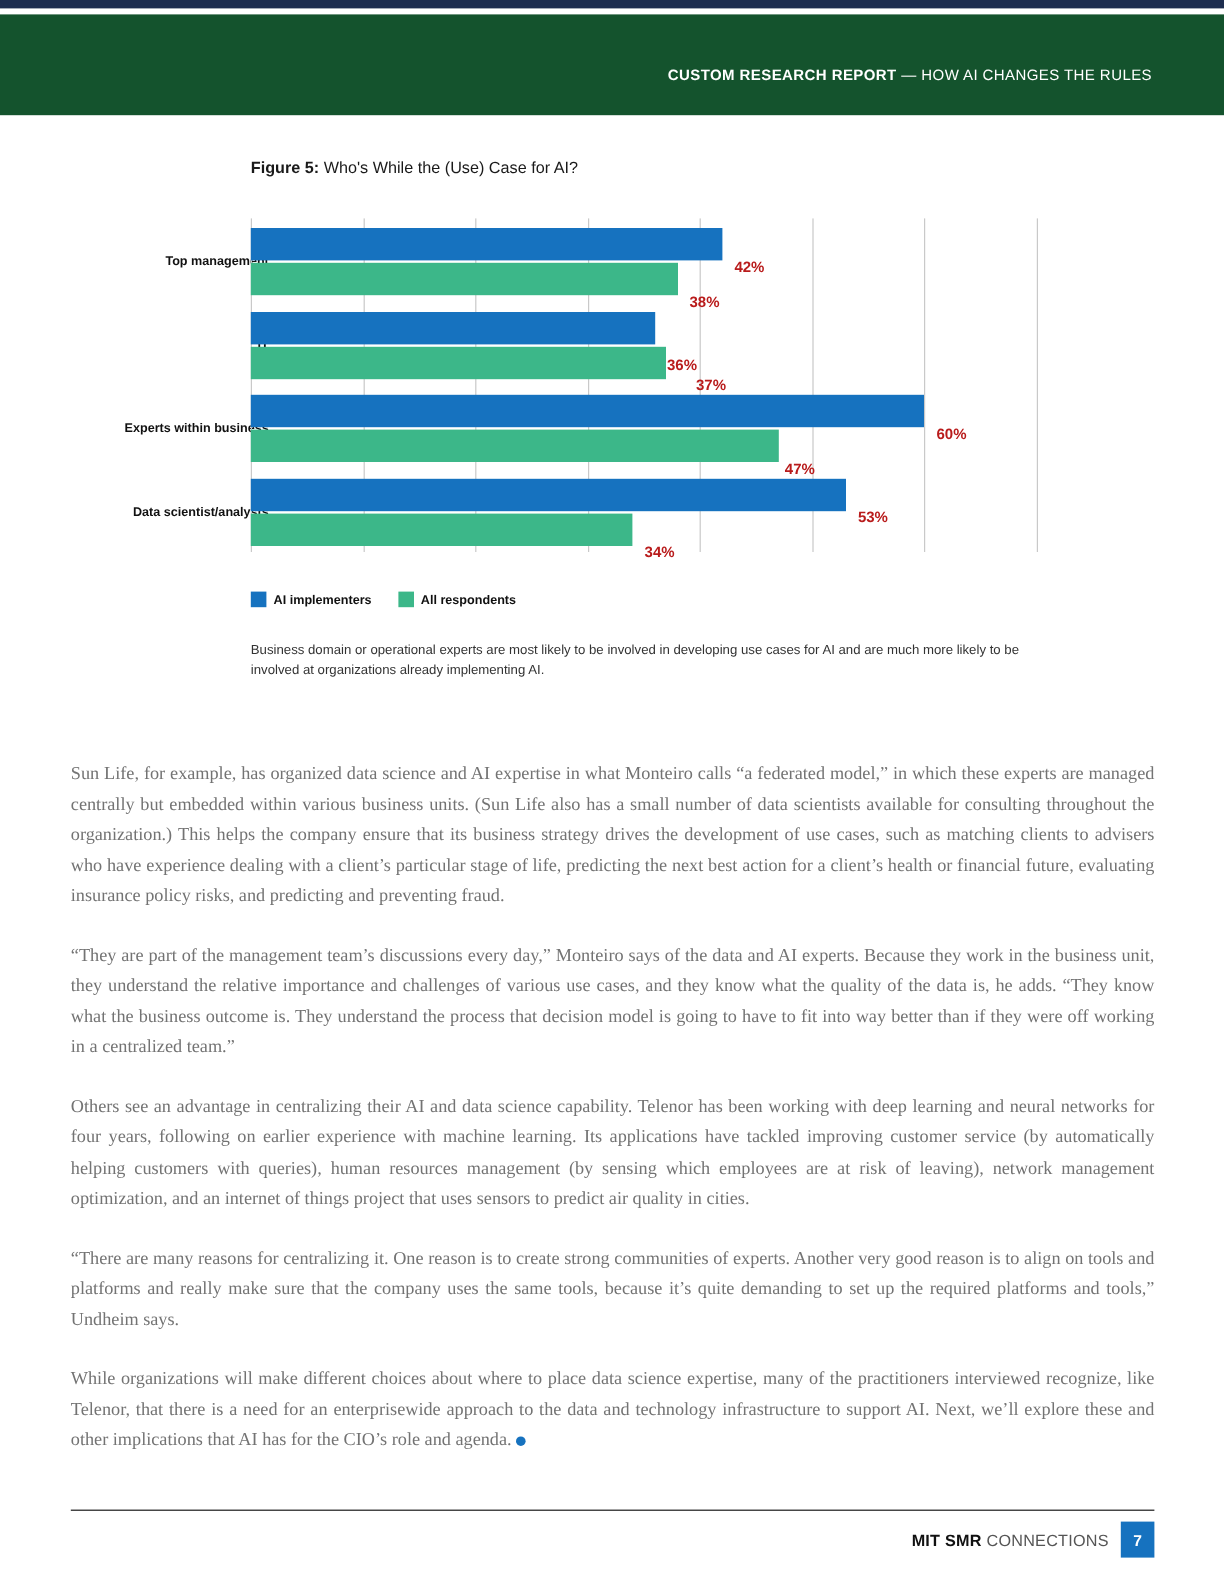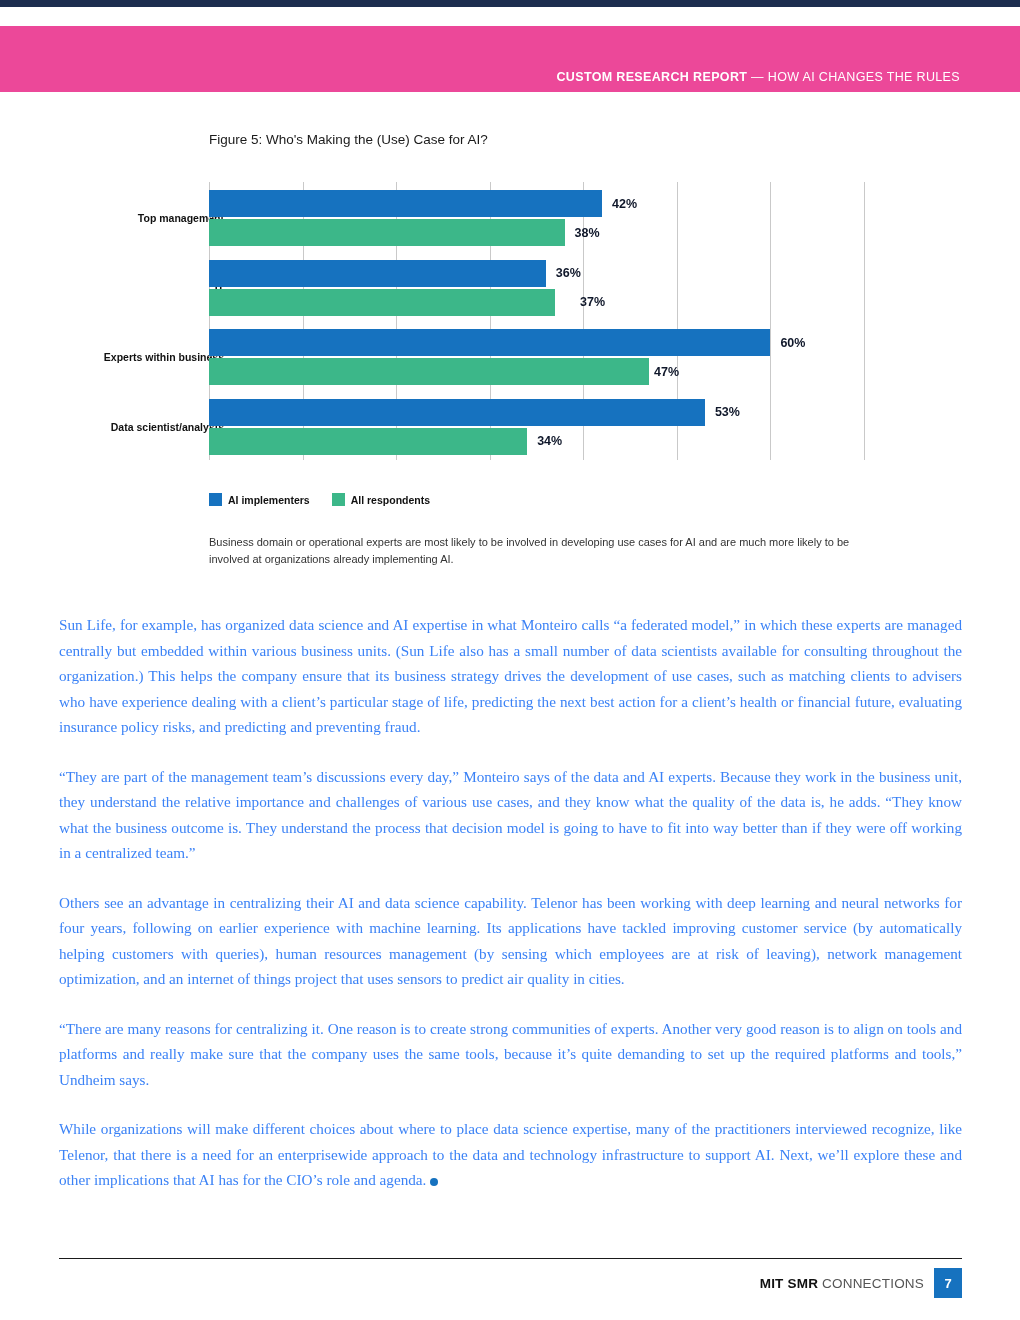--- a/index.html
+++ b/index.html
@@ -7,34 +7,34 @@
     width:1020px;height:1320px;
     background:#ffffff;
     font-family:"Liberation Sans", sans-serif;
     -webkit-font-smoothing:antialiased;
     overflow:hidden;
     position:relative;
   }
 
   
   .top-rule{position:absolute;top:0;left:0;width:1020px;height:7px;background:#1d2d4f;}
-  .header-band{position:absolute;top:26px;left:0;width:1020px;height:66px;background:#ec4899;}
+  .header-band{position:absolute;top:12px;left:0;width:1020px;height:84px;background:#14532d;}
   .header-text{
     position:absolute;right:60px;top:44px;
     font-size:12.5px;letter-spacing:.35px;color:#ffffff;white-space:nowrap;
   }
   .header-text .hb{font-weight:bold;}
   .header-text .hn{font-weight:normal;}
 
   
   .fig-title{
     position:absolute;left:209px;top:132px;
     font-size:13.5px;color:#1a1a1a;white-space:nowrap;
   }
-  .fig-title .b{font-weight:normal;}
+  .fig-title .b{font-weight:bold;}
 
   .chart{
     position:absolute;left:209px;top:182px;
     width:655px;height:278px;
   }
   .gridlines{position:absolute;inset:0;}
   .gridline{position:absolute;top:0;bottom:0;width:1px;background:#c9c9c9;}
 
   .axis-labels{position:absolute;left:0;top:182px;width:203px;height:278px;padding-left:27px;}
   .axis-label{
@@ -42,41 +42,42 @@
     font-size:10.5px;font-weight:bold;color:#111;white-space:nowrap;
     transform:translateY(-50%);
   }
 
   .bars{position:absolute;inset:0;}
   .bar{position:absolute;left:0;height:27px;}
   .bar.impl{background:#1672bf;}
   .bar.resp{background:#3cb789;}
   .bar-value{
     position:absolute;
-    font-size:12.5px;font-weight:bold;color:#0f172a;white-space:nowrap;
+    font-size:12.5px;font-weight:bold;color:#b91c1c;white-space:nowrap;
     transform:translateY(-50%);
+    margin-top:19px;
   }
 
   .legend{position:absolute;left:209px;top:493px;display:flex;align-items:flex-start;gap:22px;}
   .legend-item{display:flex;align-items:center;gap:6px;}
   .swatch{width:13px;height:13px;display:block;}
   .swatch.impl{background:#1672bf;}
   .swatch.resp{background:#3cb789;}
   .legend-label{font-size:10.5px;font-weight:bold;color:#111;white-space:nowrap;}
 
   .fig-caption{
     position:absolute;left:209px;top:534px;width:660px;
     font-size:11px;line-height:16.5px;color:#333;
   }
 
   
   .body-copy{
-    position:absolute;left:59px;top:612px;width:903px;
+    position:absolute;left:59px;top:632px;width:903px;
     font-family:"Liberation Serif", serif;
-    font-size:15.2px;line-height:25.5px;color:#3b82f6;
+    font-size:15.2px;line-height:25.5px;color:#737373;
     text-align:justify;
   }
   .body-copy p{margin:0 0 24px 0;}
   .body-copy p:last-child{margin-bottom:4px;}
   .end-dot{
     display:inline-block;width:8px;height:8px;border-radius:50%;
     background:#1672bf;vertical-align:middle;margin-left:4px;
   }
 
   
@@ -97,21 +98,21 @@
 <body>
 
 <div class="top-rule"></div>
 <div class="header-band">
   <div class="header-text">
     <span class="hb">CUSTOM RESEARCH REPORT</span><span class="hn"> — HOW AI CHANGES THE RULES</span>
   </div>
 </div>
 
 <div class="fig-title">
-  <span class="b">Figure 5:</span><span> Who's Making the (Use) Case for AI?</span>
+  <span class="b">Figure 5:</span><span> Who's While the (Use) Case for AI?</span>
 </div>
 
 <div class="axis-labels">
     <div class="axis-label" style="top: 36px;">Top management</div>
     <div class="axis-label" style="top: 105.5px;">IT</div>
     <div class="axis-label" style="top: 175px;">Experts within business</div>
     <div class="axis-label" style="top: 244.5px;">Data scientist/analysts</div>
   </div>
 
 <div class="chart">
@@ -124,21 +125,21 @@
       <div class="gridline" style="left: 467.857px;"></div>
       <div class="gridline" style="left: 561.429px;"></div>
       <div class="gridline" style="left: 655px;"></div>
     </div>
   <div class="bars">
       <div class="bar impl" style="top: 8px; width: 393px; background: rgb(22, 114, 191);"></div>
       <div class="bar-value" style="left: 403px; top: 21.5px;">42%</div>
       <div class="bar resp" style="top: 37px; width: 355.571px; background: rgb(60, 183, 137);"></div>
       <div class="bar-value" style="left: 365.571px; top: 50.5px;">38%</div>
       <div class="bar impl" style="top: 77.5px; width: 336.857px; background: rgb(22, 114, 191);"></div>
-      <div class="bar-value" style="left: 346.857px; top: 91px;">36%</div>
+      <div class="bar-value" style="left: 346.857px; top: 103px;">36%</div>
       <div class="bar resp" style="top: 106.5px; width: 346.214px; background: rgb(60, 183, 137);"></div>
       <div class="bar-value" style="left: 371px; top: 120px;">37%</div>
       <div class="bar impl" style="top: 147px; width: 561.429px; background: rgb(22, 114, 191);"></div>
       <div class="bar-value" style="left: 571.429px; top: 160.5px;">60%</div>
       <div class="bar resp" style="top: 176px; width: 439.786px; background: rgb(60, 183, 137);"></div>
       <div class="bar-value" style="left: 445px; top: 189.5px;">47%</div>
       <div class="bar impl" style="top: 216.5px; width: 495.929px; background: rgb(22, 114, 191);"></div>
       <div class="bar-value" style="left: 505.929px; top: 230px;">53%</div>
       <div class="bar resp" style="top: 245.5px; width: 318.143px; background: rgb(60, 183, 137);"></div>
       <div class="bar-value" style="left: 328.143px; top: 259px;">34%</div>

